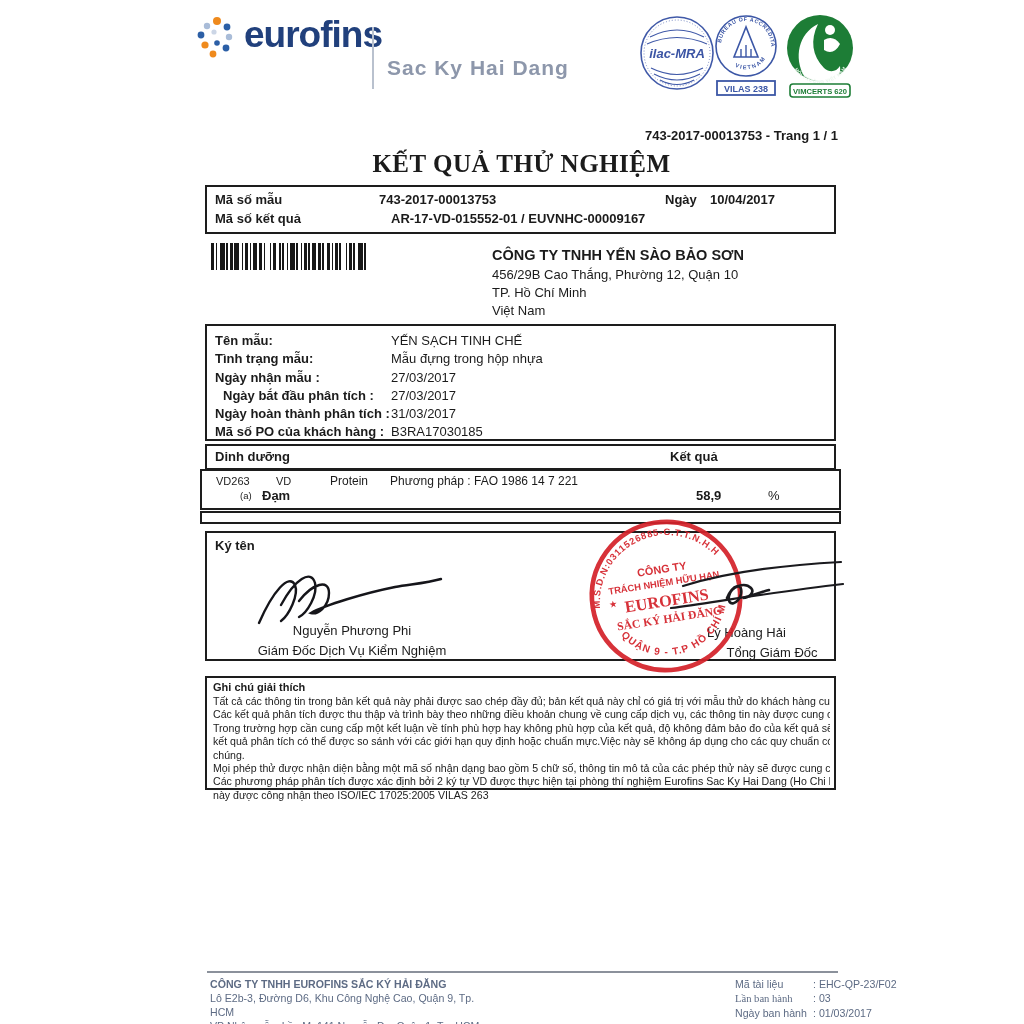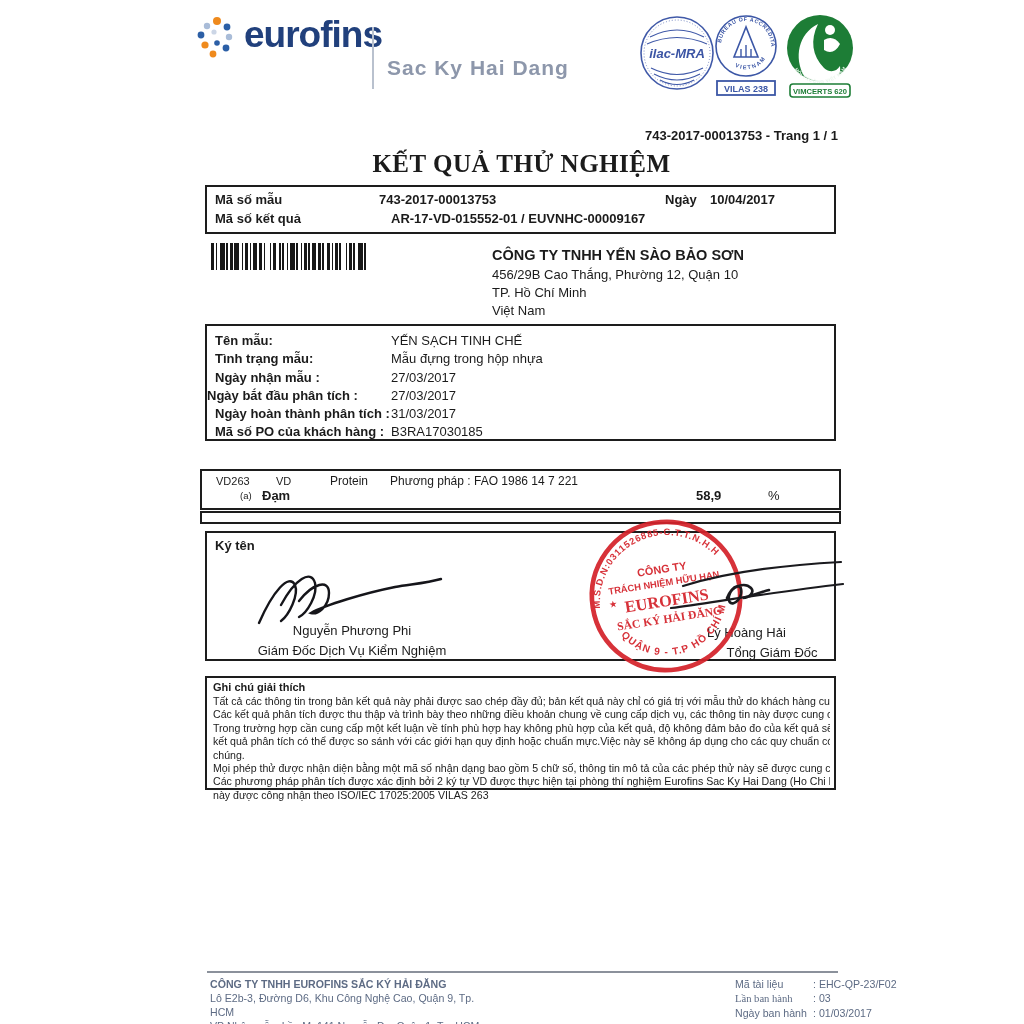--- a/index.html
+++ b/index.html
@@ -109,28 +109,32 @@
     <div class="val">Việt Nam</div>
   </div>
 
   <div class="box" style="left:205px;top:324px;width:627px;height:113px;">
     <div class="abs lab" style="left:8px;top:7px;">Tên mẫu:</div>
     <div class="abs val" style="left:184px;top:7px;">YẾN SẠCH TINH CHẾ</div>
     <div class="abs lab" style="left:8px;top:25px;">Tình trạng mẫu:</div>
     <div class="abs val" style="left:184px;top:25px;">Mẫu đựng trong hộp nhựa</div>
     <div class="abs lab" style="left:8px;top:44px;">Ngày nhận mẫu :</div>
     <div class="abs val" style="left:184px;top:44px;">27/03/2017</div>
-    <div class="abs lab" style="left:0;top:62px;">Ngày bắt đầu phân tích :</div>
+    <div class="abs lab" style="left:16px;top:62px;">Ngày bắt đầu phân tích :</div>
     <div class="abs val" style="left:184px;top:62px;">27/03/2017</div>
     <div class="abs lab" style="left:8px;top:80px;">Ngày hoàn thành phân tích :</div>
     <div class="abs val" style="left:184px;top:80px;">31/03/2017</div>
     <div class="abs lab" style="left:8px;top:98px;">Mã số PO của khách hàng :</div>
     <div class="abs val" style="left:184px;top:98px;">B3RA17030185</div>
   </div>
 
+  <div class="box" style="left:205px;top:444px;width:627px;height:22px;">
+    <div class="abs lab" style="left:8px;top:3px;">Dinh dưỡng</div>
+    <div class="abs lab" style="left:463px;top:3px;">Kết quả</div>
+  </div>
 
   <div class="box" style="left:200px;top:469px;width:637px;height:37px;">
     <div class="abs small" style="left:14px;top:4px;">VD263</div>
     <div class="abs small" style="left:74px;top:4px;">VD</div>
     <div class="abs" style="left:128px;top:3px;font-size:12px;">Protein</div>
     <div class="abs" style="left:188px;top:3px;font-size:12px;">Phương pháp : FAO 1986 14 7 221</div>
     <div class="abs" style="left:38px;top:19px;font-size:9.5px;">(a)</div>
     <div class="abs" style="left:60px;top:17px;font-size:13px;font-weight:600;">Đạm</div>
     <div class="abs" style="left:494px;top:17px;font-size:13px;font-weight:600;">58,9</div>
     <div class="abs" style="left:566px;top:17px;font-size:13px;">%</div>

